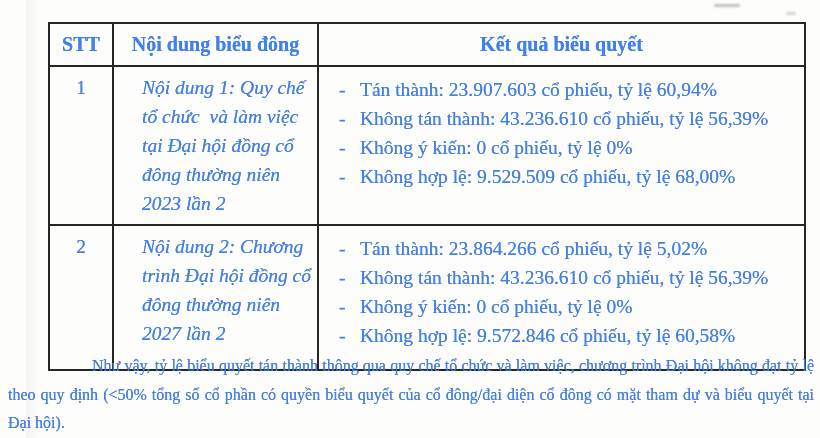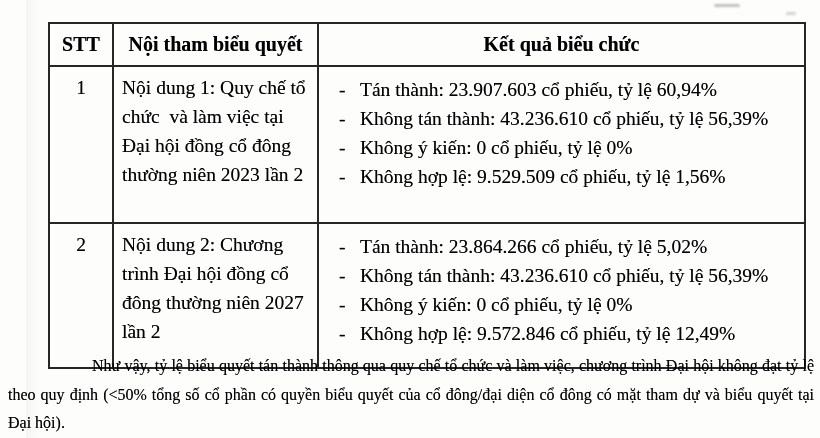--- a/index.html
+++ b/index.html
@@ -6,21 +6,21 @@
     margin: 0;
     padding: 0;
     background: #ffffff;
   }
   .page {
     position: relative;
     width: 820px;
     height: 438px;
     background: #fdfdfc;
     font-family: "Liberation Serif", "DejaVu Serif", serif;
-    color: #000000;
+    color: #3b82f6;
     overflow: hidden;
     text-shadow: 0 0 0.5px rgba(25,25,25,0.55);
   }
   
   .scan-streak {
     position: absolute;
     left: 26px; top: 0;
     width: 12px; height: 100%;
     background: linear-gradient(to right, rgba(90,90,90,0.06), rgba(90,90,90,0));
     pointer-events: none;
@@ -64,24 +64,25 @@
     padding: 0;
   }
   .cell-stt {
     text-align: center;
     vertical-align: top;
     padding-top: 10px;
     font-size: 19.5px;
   }
   .cell-content {
     vertical-align: top;
-    padding: 6px 4px 6px 8px;
+    padding: 6px 4px 6px 28px;
     font-size: 19.5px;
     line-height: 29px;
     white-space: pre-wrap;
+    font-style: italic;
   }
   .cell-result {
     vertical-align: top;
     padding: 8px 4px 6px 20px;
     font-size: 19.5px;
     line-height: 29px;
   }
   tr.row-1 td { height: 141px; }
   tr.row-2 td { height: 129px; }
   .result-item { display: flex; }
@@ -111,22 +112,22 @@
 
   <table class="vote-table">
     <colgroup>
       <col class="col-stt">
       <col class="col-content">
       <col class="col-result">
     </colgroup>
     <thead>
       <tr>
         <th>STT</th>
-        <th>Nội tham biểu quyết</th>
-        <th>Kết quả biểu chức</th>
+        <th>Nội dung biểu đông</th>
+        <th>Kết quả biểu quyết</th>
       </tr>
     </thead>
     <tbody>
       <tr class="row-1">
         <td class="cell-stt">1</td>
         <td class="cell-content">Nội dung 1: Quy chế tổ chức  và làm việc tại Đại hội đồng cổ đông thường niên 2023 lần 2</td>
         <td class="cell-result">
           <div class="result-item">
             <span class="dash">-</span>
             <span class="result-text">Tán thành: 23.907.603 cổ phiếu, tỷ lệ 60,94%</span>
@@ -134,21 +135,21 @@
           <div class="result-item">
             <span class="dash">-</span>
             <span class="result-text">Không tán thành: 43.236.610 cổ phiếu, tỷ lệ 56,39%</span>
           </div>
           <div class="result-item">
             <span class="dash">-</span>
             <span class="result-text">Không ý kiến: 0 cổ phiếu, tỷ lệ 0%</span>
           </div>
           <div class="result-item">
             <span class="dash">-</span>
-            <span class="result-text">Không hợp lệ: 9.529.509 cổ phiếu, tỷ lệ 1,56%</span>
+            <span class="result-text">Không hợp lệ: 9.529.509 cổ phiếu, tỷ lệ 68,00%</span>
           </div>
         </td>
       </tr>
       <tr class="row-2">
         <td class="cell-stt">2</td>
         <td class="cell-content">Nội dung 2: Chương trình Đại hội đồng cổ đông thường niên 2027 lần 2</td>
         <td class="cell-result">
           <div class="result-item">
             <span class="dash">-</span>
             <span class="result-text">Tán thành: 23.864.266 cổ phiếu, tỷ lệ 5,02%</span>
@@ -156,21 +157,21 @@
           <div class="result-item">
             <span class="dash">-</span>
             <span class="result-text">Không tán thành: 43.236.610 cổ phiếu, tỷ lệ 56,39%</span>
           </div>
           <div class="result-item">
             <span class="dash">-</span>
             <span class="result-text">Không ý kiến: 0 cổ phiếu, tỷ lệ 0%</span>
           </div>
           <div class="result-item">
             <span class="dash">-</span>
-            <span class="result-text">Không hợp lệ: 9.572.846 cổ phiếu, tỷ lệ 12,49%</span>
+            <span class="result-text">Không hợp lệ: 9.572.846 cổ phiếu, tỷ lệ 60,58%</span>
           </div>
         </td>
       </tr>
     </tbody>
   </table>
 
   <p class="closing">Như vậy, tỷ lệ biểu quyết tán thành thông qua quy chế tổ chức và làm việc, chương trình Đại hội không đạt tỷ lệ theo quy định (&lt;50% tổng số cổ phần có quyền biểu quyết của cổ đông/đại diện cổ đông có mặt tham dự và biểu quyết tại Đại hội).</p>
 </div>
 
 </body></html>

